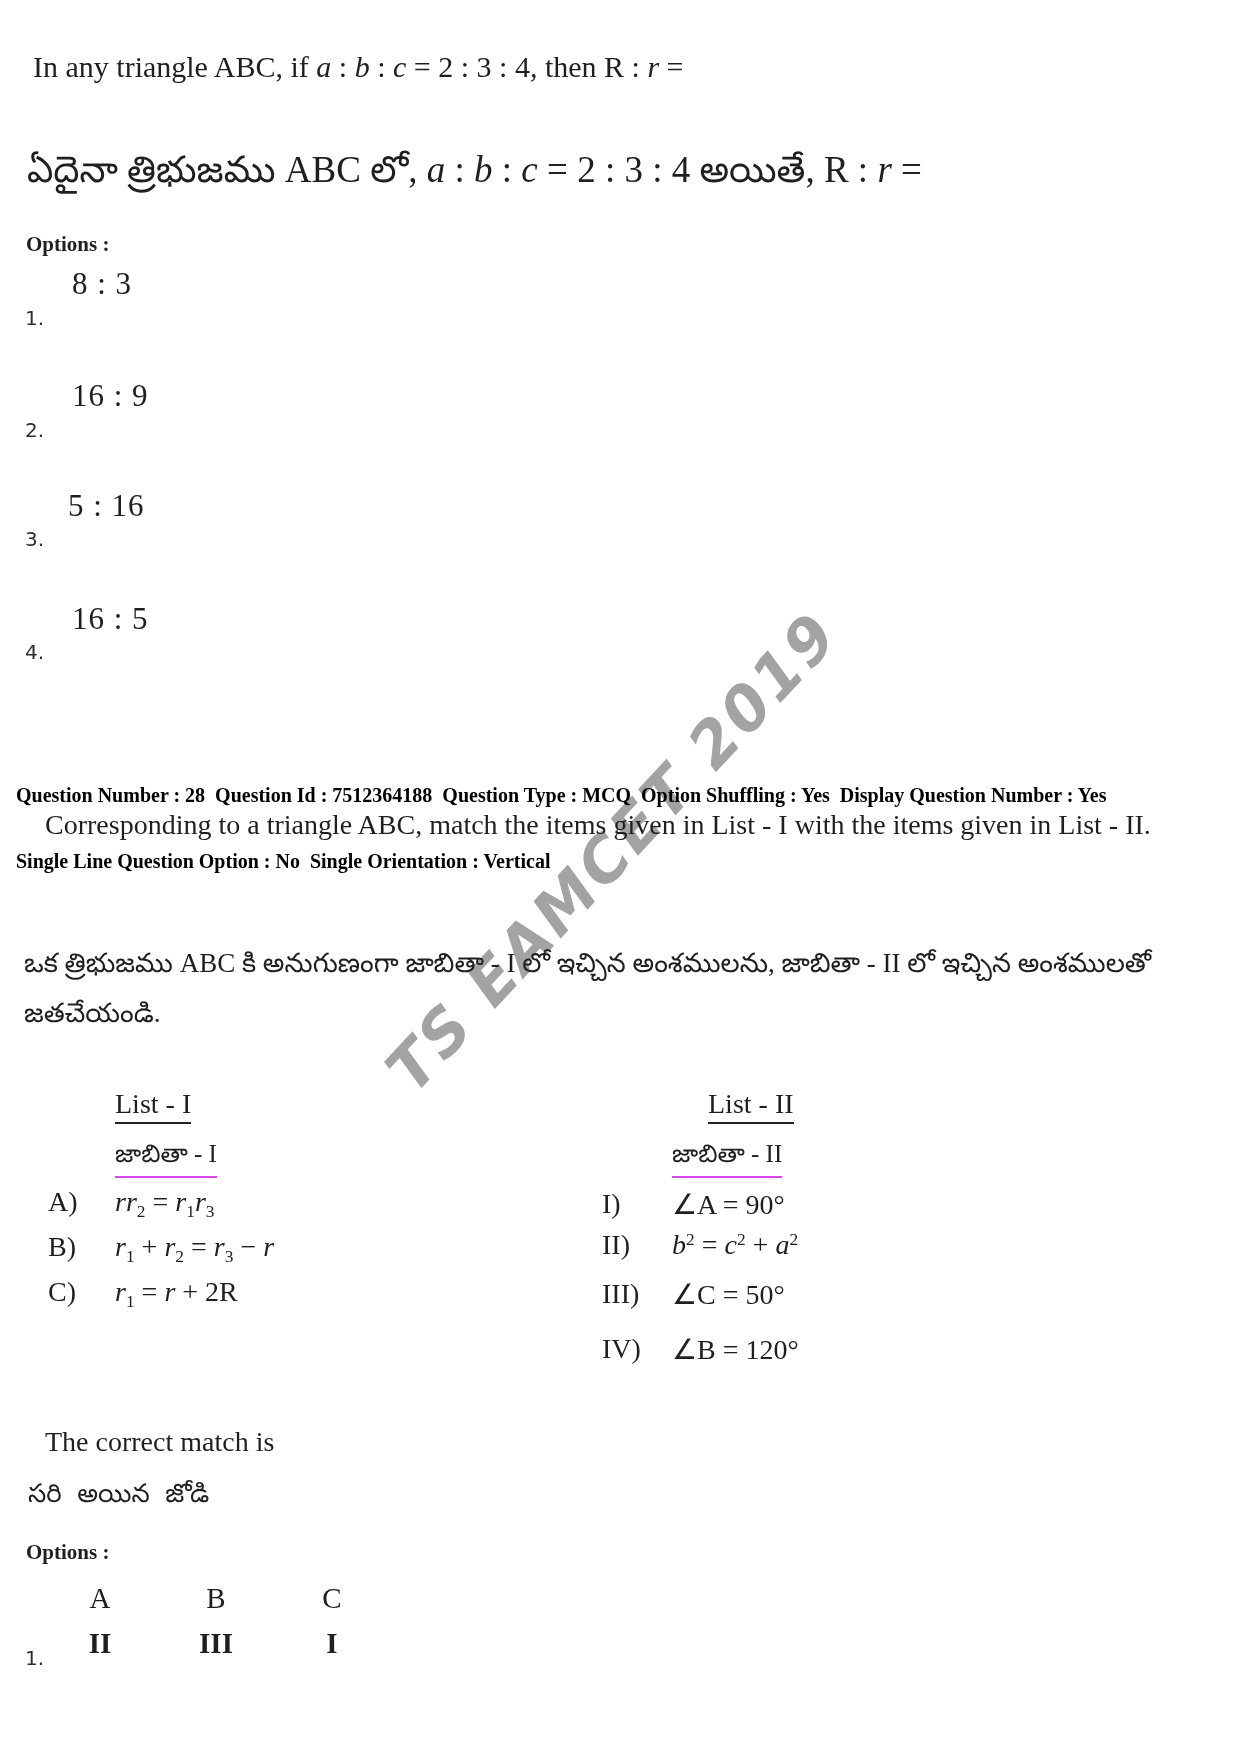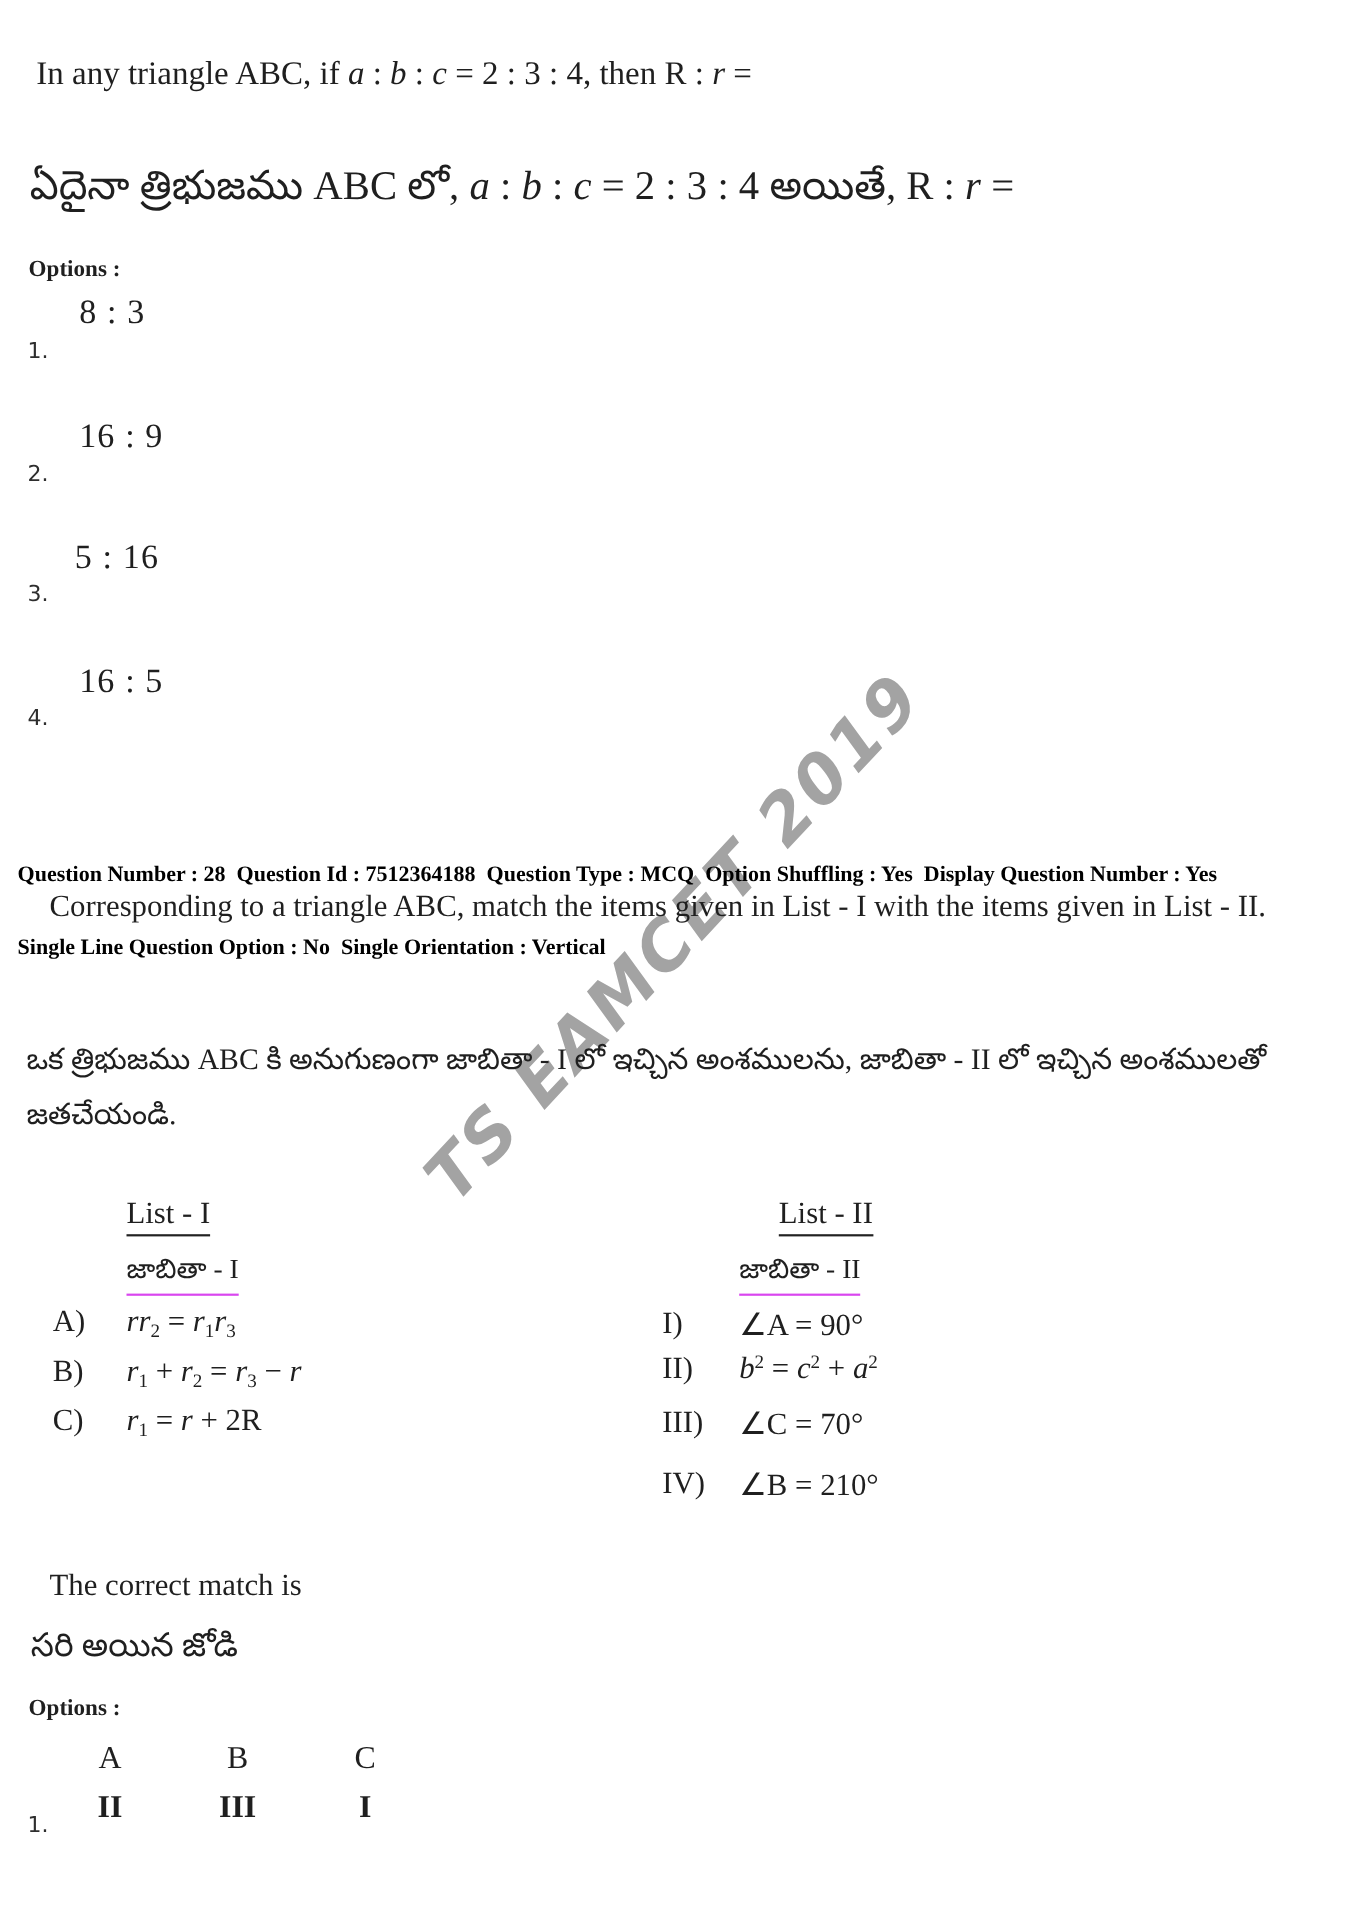--- a/index.html
+++ b/index.html
@@ -22,21 +22,21 @@
   .opt-value   { font-size:31px; letter-spacing:1px; }
   .opt-num     { font-family:"DejaVu Sans", sans-serif; font-size:20px; color:#2e2e2e; }
   .meta        { font-weight:bold; font-size:20px; line-height:22px; white-space:pre; color:#000; }
   .q28-prompt  { font-size:28px; line-height:38px; width:1130px; white-space:normal; }
   .q28-te      { font-size:27px; line-height:50px; width:1150px; white-space:normal; }
   .list-title  { font-size:28px; border-bottom:2px solid #222; padding-bottom:2px; }
   .list-title-te { font-size:25px; border-bottom:2px solid #d946ef; padding-bottom:2px; }
   .row-label   { font-size:28px; }
   .formula     { font-size:28px; font-family:"Liberation Serif","DejaVu Sans",serif; }
   .match-en    { font-size:28px; }
-  .match-te    { font-size:30px; }
+  .match-te    { font-size:26px;font-family:Liberation Mono, monospace; }
   .match-col   { display:inline-block; width:112px; text-align:center; font-size:29px; }
   .watermark {
     position:absolute; left:612px; top:852px;
     transform:translate(-50%,-50%) rotate(-47deg);
     font-family:"DejaVu Sans", sans-serif;
     font-weight:bold; font-style:italic;
     font-size:62px; letter-spacing:3px;
     color:#a3a3a3; white-space:nowrap;
     z-index:1;
   }
@@ -96,24 +96,24 @@
 <span class="abs list-title" style="left:672px; top:1088px;margin-left:36px;">List - II</span>
 <span class="abs list-title-te" style="left:672px; top:1140px;">జాబితా - II</span>
 
 <span class="abs row-label" style="left:602px; top:1188px;">I)</span>
 <span class="abs formula" style="left:672px; top:1188px;">∠A = 90°</span>
 
 <span class="abs row-label" style="left:602px; top:1229px;">II)</span>
 <span class="abs formula" style="left:672px; top:1229px;"><i>b</i><sup>2</sup> = <i>c</i><sup>2</sup> + <i>a</i><sup>2</sup></span>
 
 <span class="abs row-label" style="left:602px; top:1278px;">III)</span>
-<span class="abs formula" style="left:672px; top:1278px;">∠C = 70°</span>
+<span class="abs formula" style="left:672px; top:1278px;">∠C = 50°</span>
 
 <span class="abs row-label" style="left:602px; top:1333px;">IV)</span>
-<span class="abs formula" style="left:672px; top:1333px;">∠B = 210°</span>
+<span class="abs formula" style="left:672px; top:1333px;">∠B = 120°</span>
 
 <div class="abs match-en" style="left:45px; top:1426px;">The correct match is</div>
 <div class="abs match-te" style="left:28px; top:1479px;">సరి అయిన జోడి</div>
 
 <div class="abs opts-label" style="left:26px; top:1540px;">Options :</div>
 
 <div>
   <div class="abs" style="left:44px; top:1582px;">
     <span class="match-col">A</span>
     <span class="match-col">B</span>

